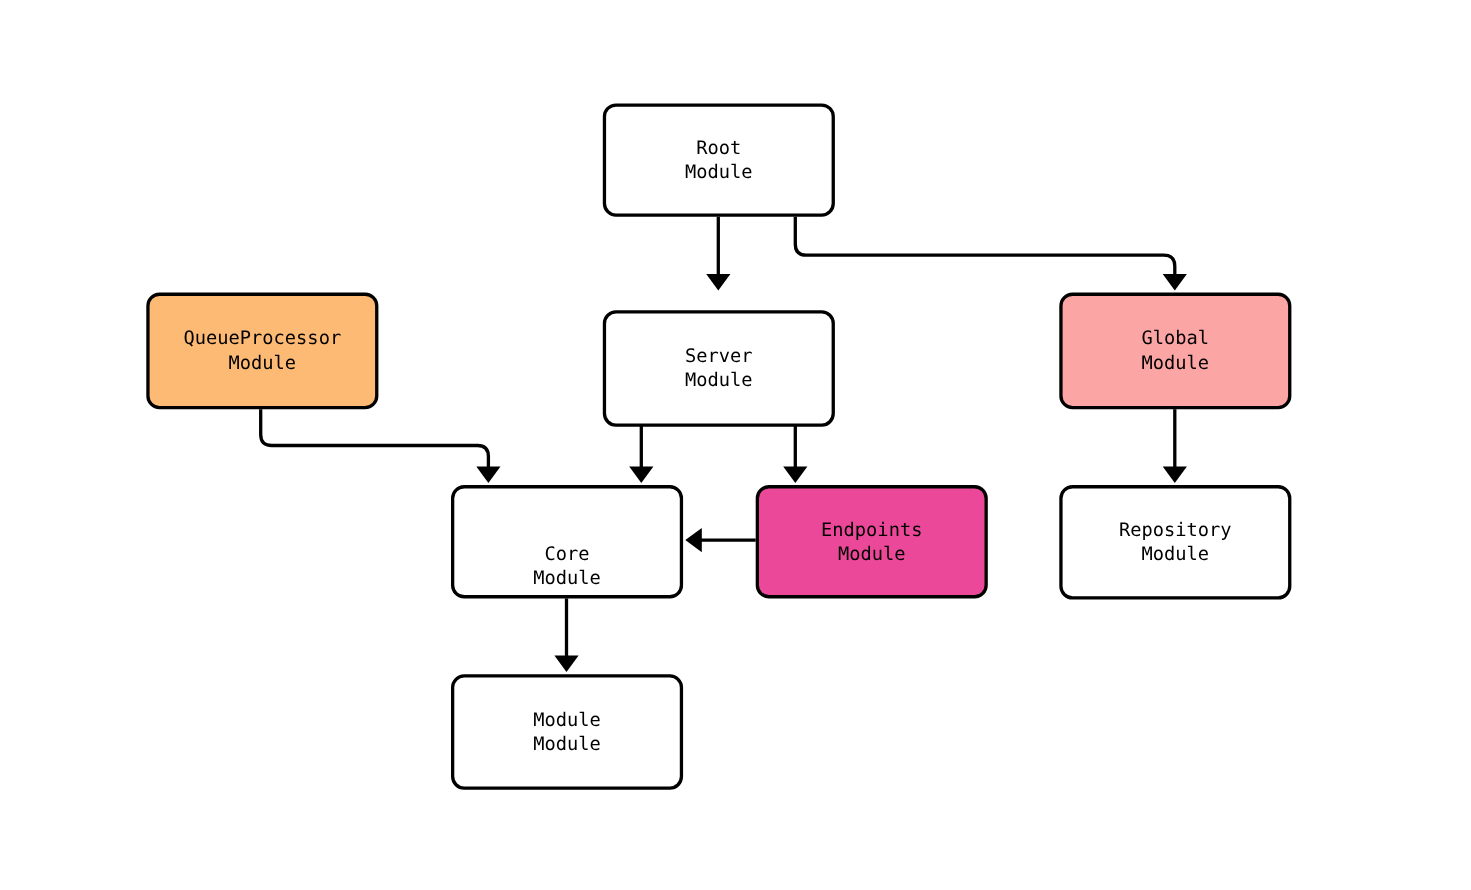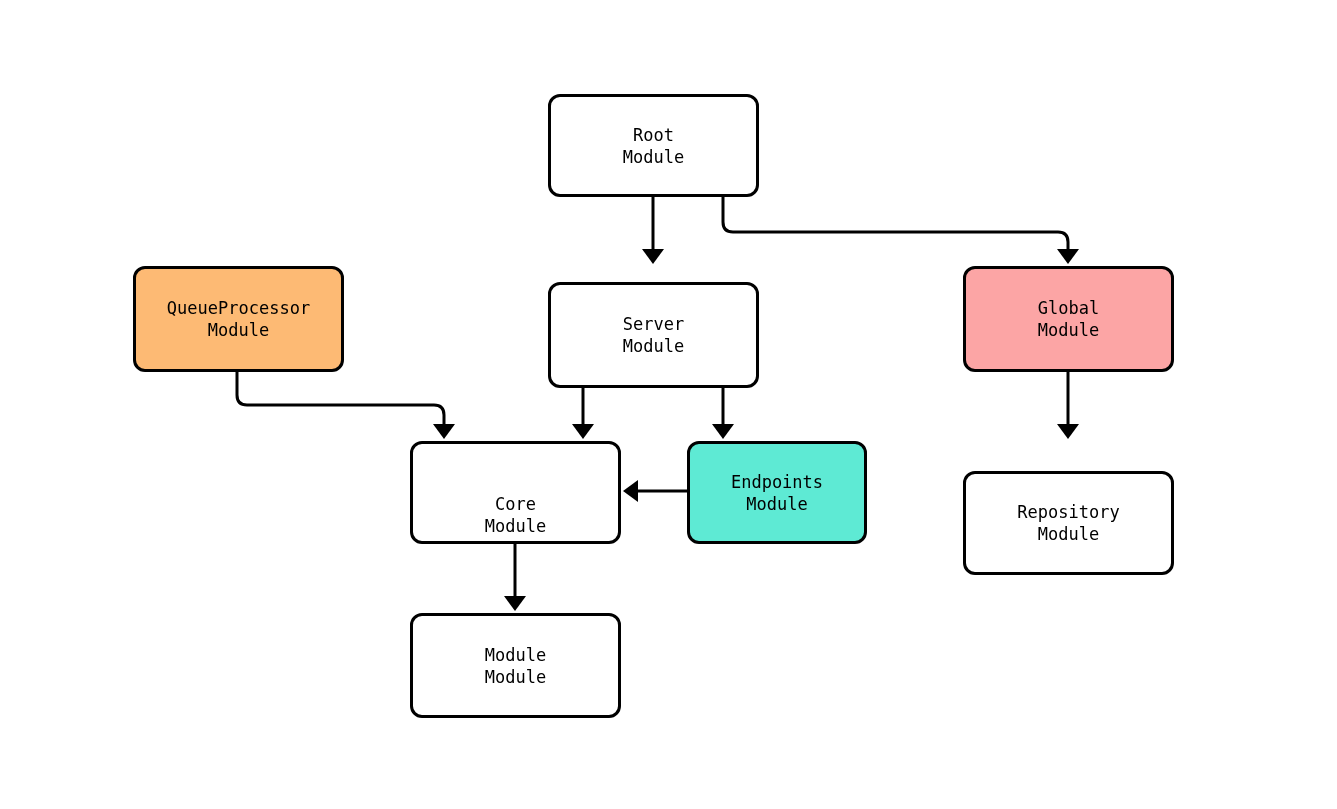--- a/index.html
+++ b/index.html
@@ -91,25 +91,25 @@
         <div class="node-label" style="color: rgb(0, 0, 0);">Module</div>
       </div>
       <div class="node" style="left: 963px; top: 266px; width: 211px; height: 106px; border-color: rgb(0, 0, 0); background: #fca5a5;">
         <div class="node-label" style="color: rgb(0, 0, 0);">Global</div>
         <div class="node-label" style="color: rgb(0, 0, 0);">Module</div>
       </div>
       <div class="node" style="left: 410px; top: 441px; width: 211px; height: 103px; border-color: rgb(0, 0, 0); background: rgb(255, 255, 255);">
         <div class="node-label" style="color: rgb(0, 0, 0); margin-top: 44px;">Core</div>
         <div class="node-label" style="color: rgb(0, 0, 0);">Module</div>
       </div>
-      <div class="node" style="left: 687px; top: 441px; width: 180px; height: 103px; border-color: rgb(0, 0, 0); background: #5eead4;">
+      <div class="node" style="left: 687px; top: 441px; width: 211px; height: 103px; border-color: rgb(0, 0, 0); background: #ec4899;">
         <div class="node-label" style="color: rgb(0, 0, 0);">Endpoints</div>
         <div class="node-label" style="color: rgb(0, 0, 0);">Module</div>
       </div>
-      <div class="node" style="left: 963px; top: 441px; width: 211px; height: 104px; border-color: rgb(0, 0, 0); background: rgb(255, 255, 255); margin-top: 30px;">
+      <div class="node" style="left: 963px; top: 441px; width: 211px; height: 104px; border-color: rgb(0, 0, 0); background: rgb(255, 255, 255);">
         <div class="node-label" style="color: rgb(0, 0, 0);">Repository</div>
         <div class="node-label" style="color: rgb(0, 0, 0);">Module</div>
       </div>
       <div class="node" style="left: 410px; top: 613px; width: 211px; height: 105px; border-color: rgb(0, 0, 0); background: rgb(255, 255, 255);">
         <div class="node-label" style="color: rgb(0, 0, 0);">Module</div>
         <div class="node-label" style="color: rgb(0, 0, 0);">Module</div>
       </div>
     </div>
 
 </div>

